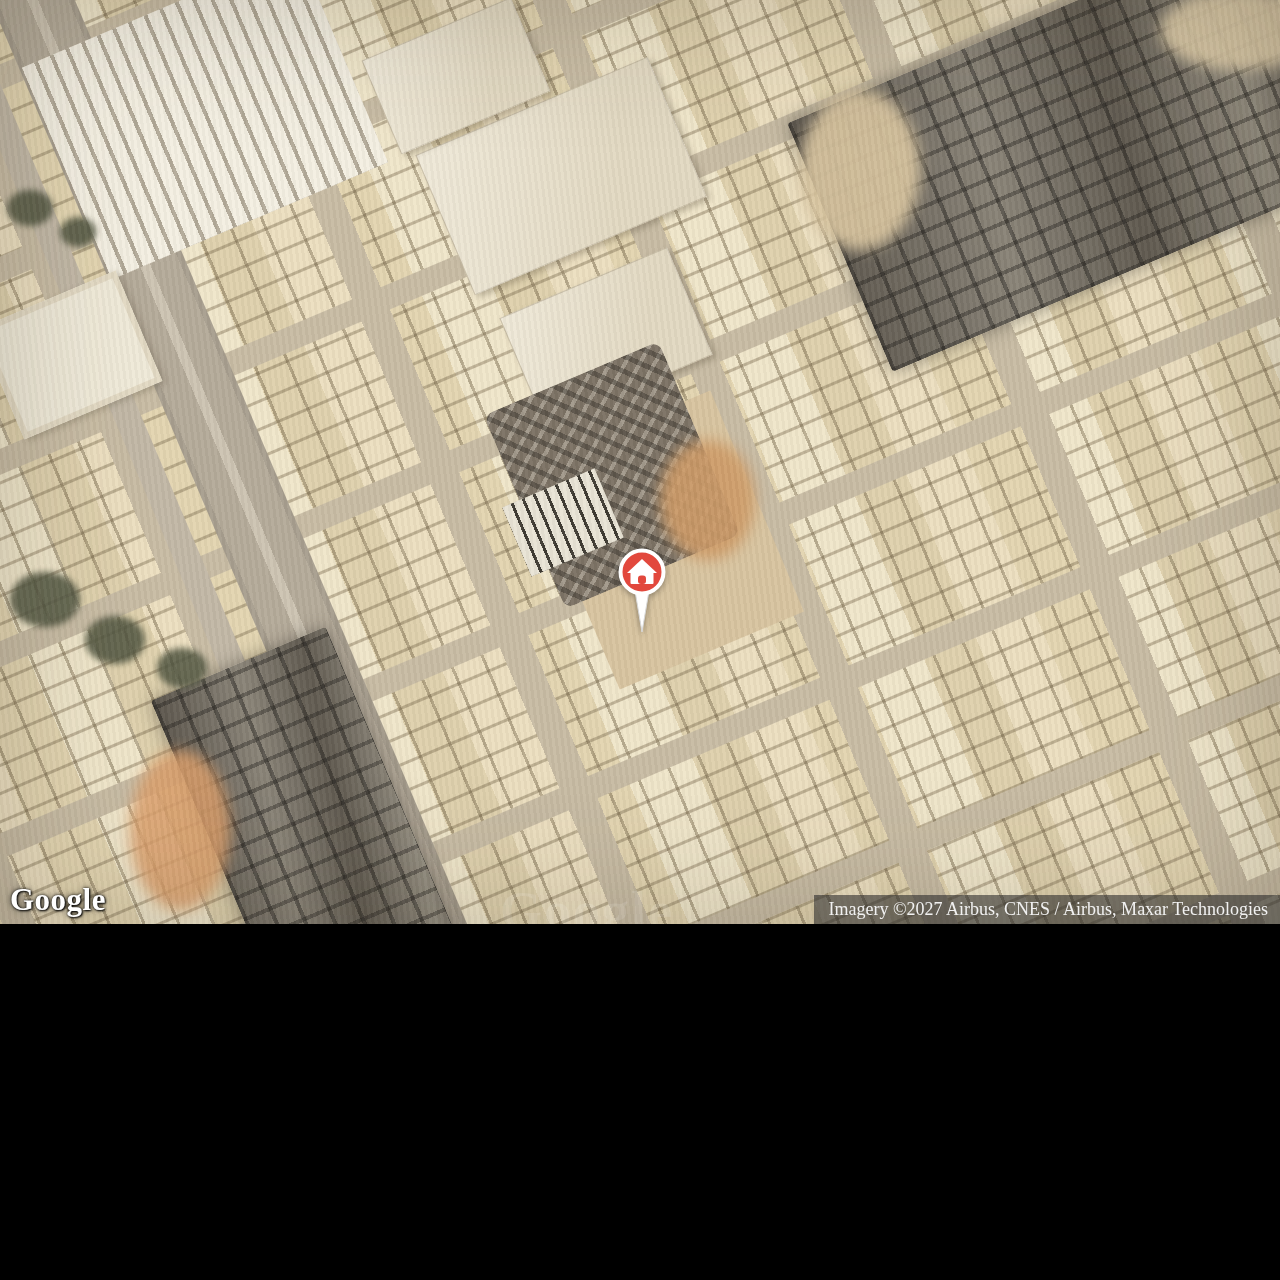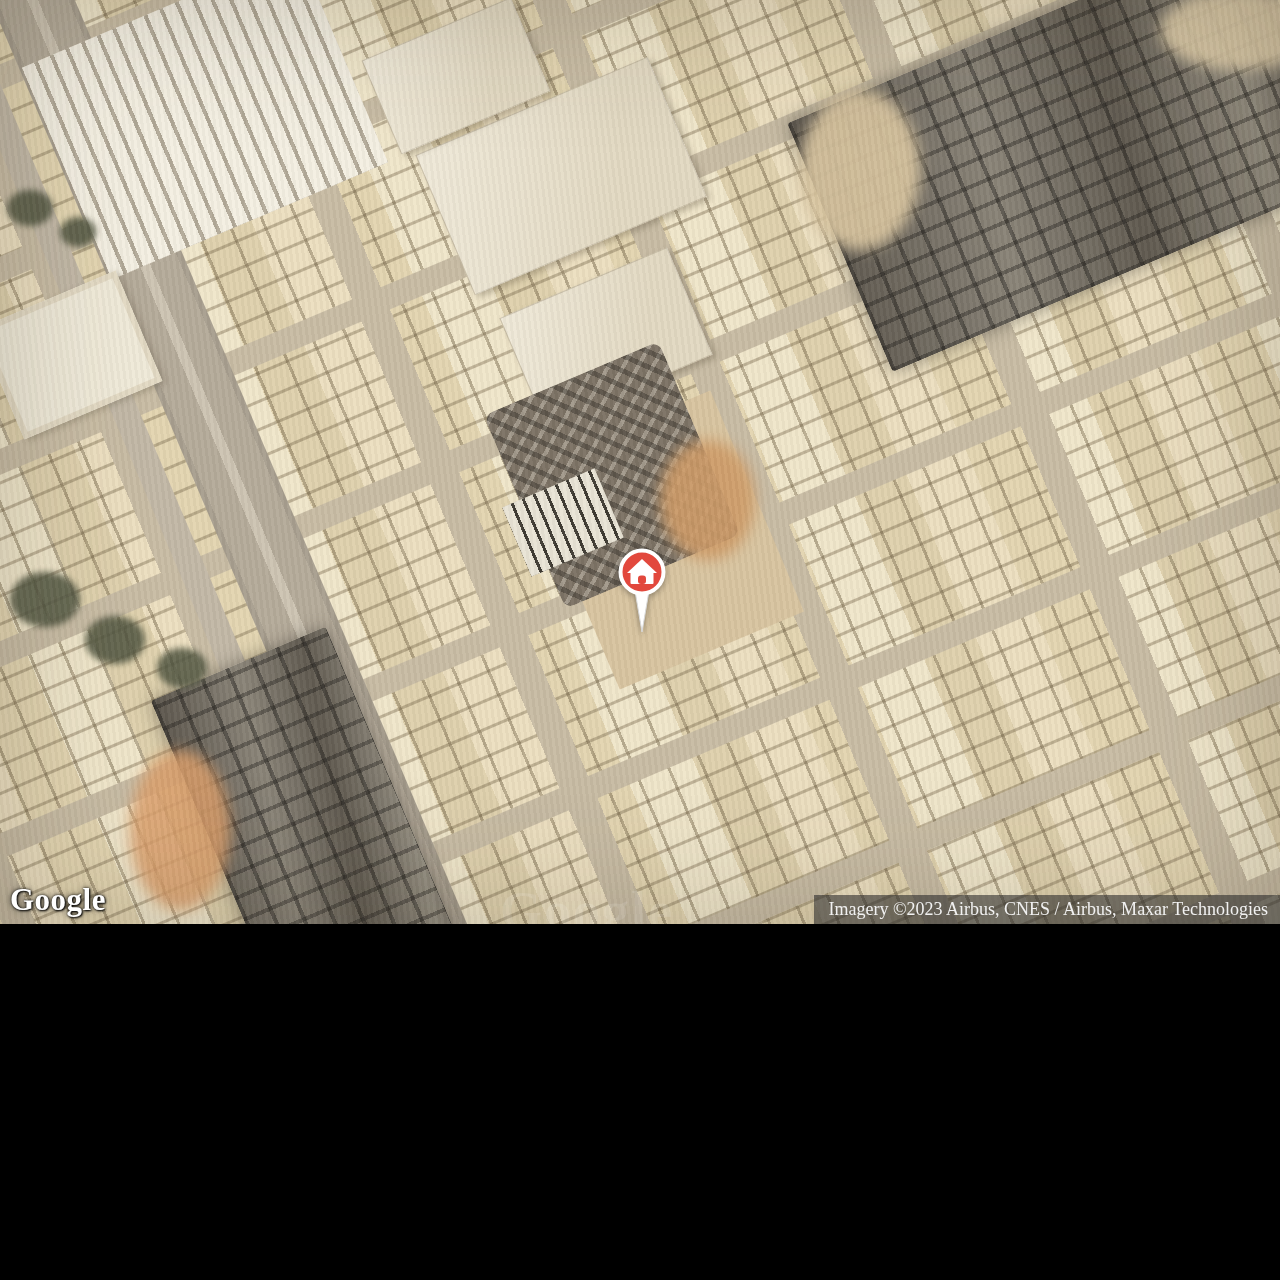--- a/index.html
+++ b/index.html
@@ -131,14 +131,14 @@
       <circle cx="26" cy="26" r="21.5" fill="#e2483d" stroke="#ffffff" stroke-width="4" id="marker-circle"></circle>
       <g fill="#ffffff">
         <polygon points="26,13 41,27 11,27"></polygon>
         <rect x="14.5" y="25" width="23" height="13" rx="1"></rect>
       </g>
       <rect x="22" y="29.5" width="8" height="8.5" rx="3" fill="#e2483d" id="marker-door"></rect>
     </svg>
   </div>
 
   <div class="logo">Google</div>
-  <div class="attr">Imagery ©2023 Airbus, CNES / Airbus, Maxar Technologies</div>
+  <div class="attr">Imagery ©2027 Airbus, CNES / Airbus, Maxar Technologies</div>
 </div>
 
 </body></html>

